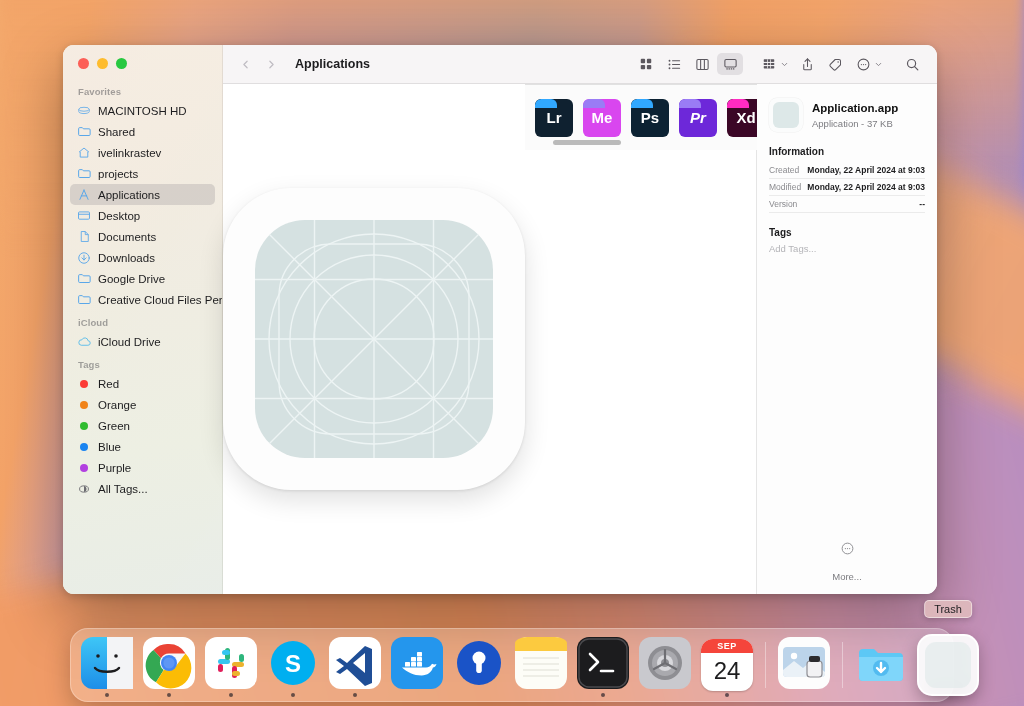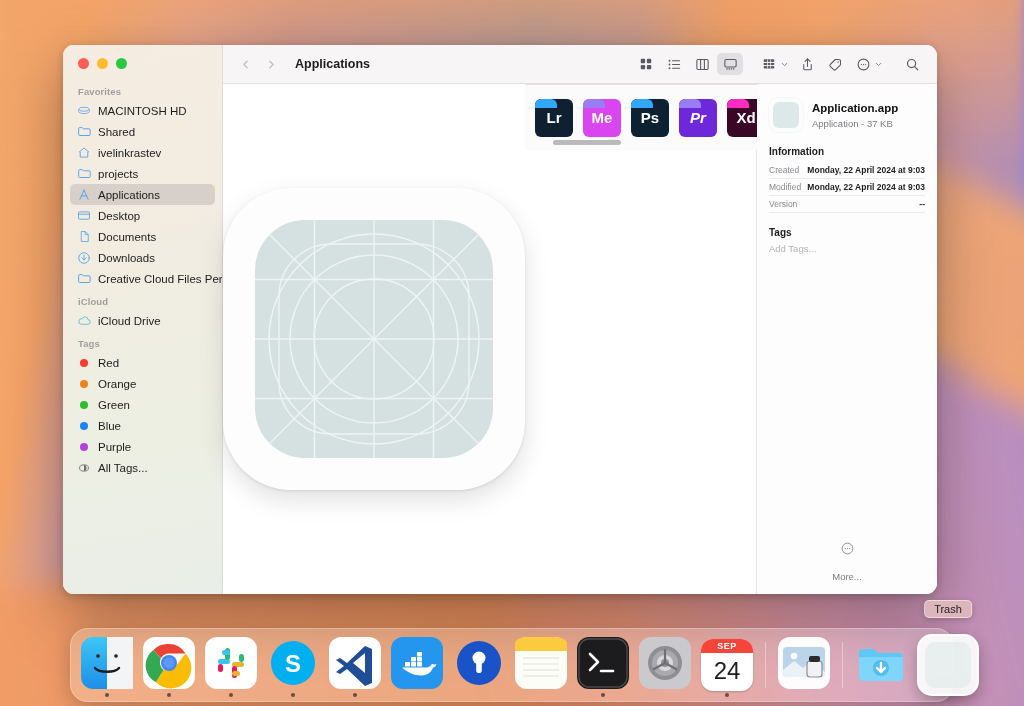--- a/index.html
+++ b/index.html
@@ -434,20 +434,28 @@
               </svg>
             </span>
             <span>Downloads</span>
           </div>
           <div class="sb-item">
             <span class="sb-ic">
               <svg width="15" height="15" viewBox="0 0 24 24" fill="none" stroke="#5aa7e9" stroke-width="1.6" stroke-linejoin="round">
                 <path d="M2.6 7.4a1.6 1.6 0 0 1 1.6-1.6h4.3l1.7 1.9h9.2a1.6 1.6 0 0 1 1.6 1.6v7.5a1.6 1.6 0 0 1-1.6 1.6H4.2a1.6 1.6 0 0 1-1.6-1.6z"></path>
               </svg>
             </span>
+            <span>Google Drive</span>
+          </div>
+          <div class="sb-item">
+            <span class="sb-ic">
+              <svg width="15" height="15" viewBox="0 0 24 24" fill="none" stroke="#5aa7e9" stroke-width="1.6" stroke-linejoin="round">
+                <path d="M2.6 7.4a1.6 1.6 0 0 1 1.6-1.6h4.3l1.7 1.9h9.2a1.6 1.6 0 0 1 1.6 1.6v7.5a1.6 1.6 0 0 1-1.6 1.6H4.2a1.6 1.6 0 0 1-1.6-1.6z"></path>
+              </svg>
+            </span>
             <span>Creative Cloud Files Per...</span>
           </div>
           <div class="sb-section">iCloud</div>
           <div class="sb-item">
             <span class="sb-ic">
               <svg width="15" height="15" viewBox="0 0 24 24" fill="none" stroke="#64c0ea" stroke-width="1.6" stroke-linejoin="round">
                 <path d="M6.8 18h10.6a3.6 3.6 0 0 0 .3-7.2 5.2 5.2 0 0 0-9.9-1.5A4.2 4.2 0 0 0 6.8 18z"></path>
               </svg>
             </span>
             <span>iCloud Drive</span>

